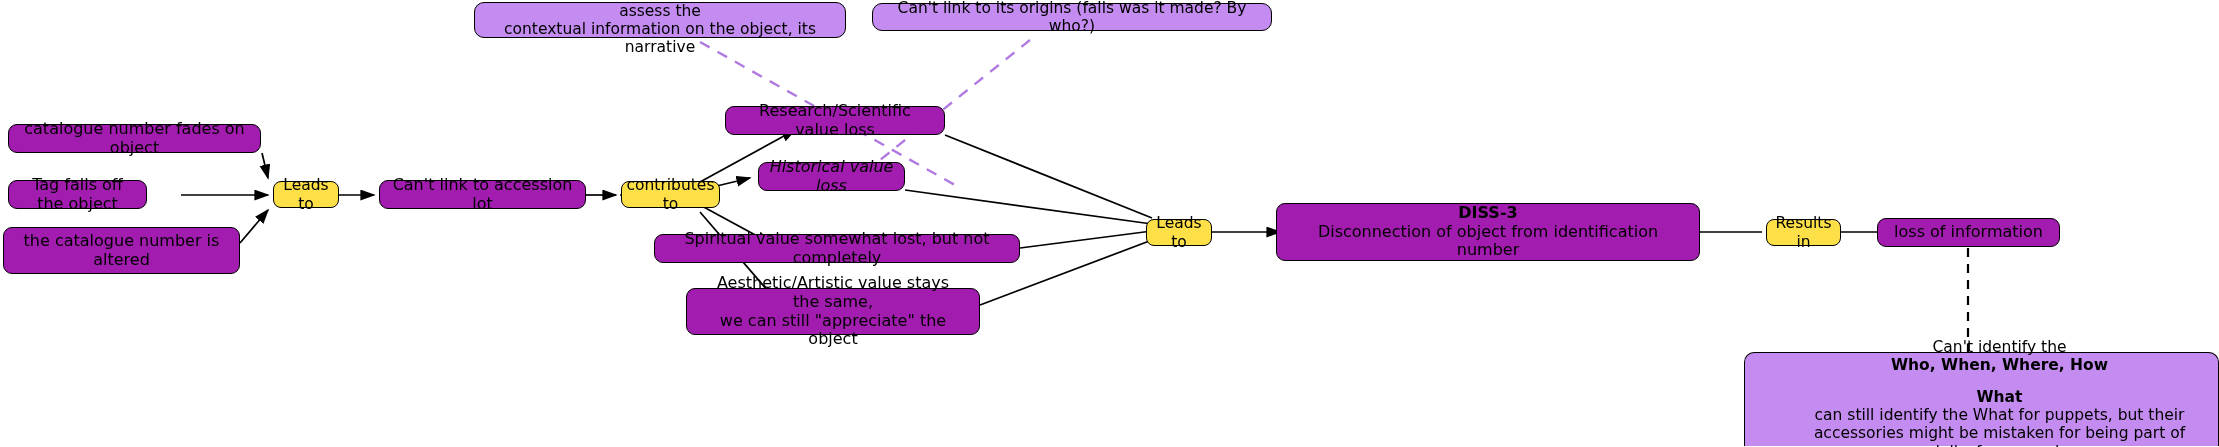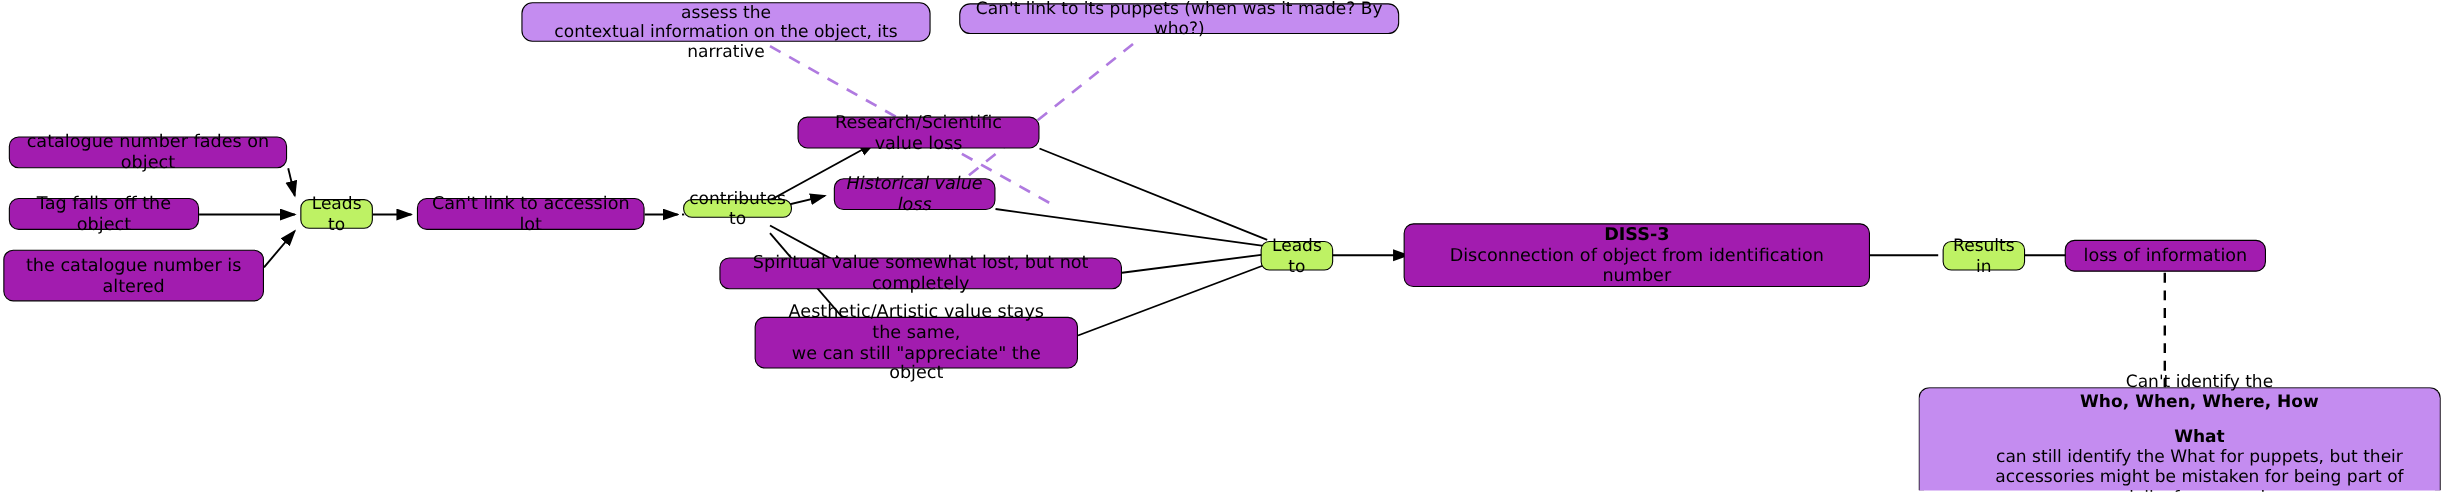--- a/index.html
+++ b/index.html
@@ -7,21 +7,21 @@
        font-family:"DejaVu Sans","Liberation Sans",sans-serif;}
 
   #canvas{position:absolute;left:0;top:0;width:2219px;height:447px;}
 
   svg#edges{position:absolute;left:0;top:0;width:2219px;height:447px;pointer-events:none;}
 
   .node{position:absolute;box-sizing:border-box;border:1.6px solid #000;
         display:flex;align-items:center;justify-content:center;text-align:center;
         line-height:1.18;color:#000;}
   .blue{background:#a21caf;border-radius:9px;}
-  .yellow{background:#bef264;border-radius:8px;}
+  .yellow{background:#fde047;border-radius:8px;}
   .red{background:#a21caf;border-radius:9px;}
   .purple{background:#c48cf0;border-radius:10px;}
   .node span{display:block;padding:0 9px;}
   .b{font-weight:bold;}
   .gap{display:block;height:13px;}
 </style>
 </head>
 <body>
 
 <div id="canvas">
@@ -64,46 +64,46 @@
   </svg>
 
   <div class="node purple" style="left:474px;top:2px;width:372px;height:36px;font-size:15.5px;">
     <span>
       <span>Can't link to the accession, so we can't assess the</span>
       <span>contextual information on the object, its narrative</span>
     </span>
   </div>
 
   <div class="node purple" style="left:872px;top:3px;width:400px;height:28px;font-size:15.5px;">
-    <span>Can't link to its puppets (when was it made? By who?)</span>
+    <span>Can't link to its origins (falls was it made? By who?)</span>
   </div>
 
   <div class="node blue" style="left:8px;top:124px;width:253px;height:29px;font-size:16px;justify-content:center;">
     <span>catalogue number fades on object</span>
   </div>
 
-  <div class="node blue" style="left:8px;top:180px;width:173px;height:29px;font-size:16px;">
+  <div class="node blue" style="left:8px;top:180px;width:139px;height:29px;font-size:16px;">
     <span>Tag falls off the object</span>
   </div>
 
   <div class="node blue" style="left:3px;top:227px;width:237px;height:47px;font-size:16px;">
     <span>
       <span>the catalogue number is altered</span>
     </span>
   </div>
 
   <div class="node yellow" style="left:273px;top:181px;width:66px;height:27px;font-size:15.5px;">
     <span>Leads to</span>
   </div>
 
   <div class="node blue" style="left:379px;top:180px;width:207px;height:29px;font-size:16px;">
     <span>Can't link to accession lot</span>
   </div>
 
-  <div class="node yellow" style="left:621px;top:181px;width:99px;height:17px;font-size:15.5px;">
+  <div class="node yellow" style="left:621px;top:181px;width:99px;height:27px;font-size:15.5px;">
     <span>contributes to</span>
   </div>
 
   <div class="node blue" style="left:725px;top:106px;width:220px;height:29px;font-size:16px;">
     <span>Research/Scientific value loss</span>
   </div>
 
   <div class="node blue" style="left:758px;top:162px;width:147px;height:29px;font-size:16px;font-style:italic;">
     <span>Historical value loss</span>
   </div>

